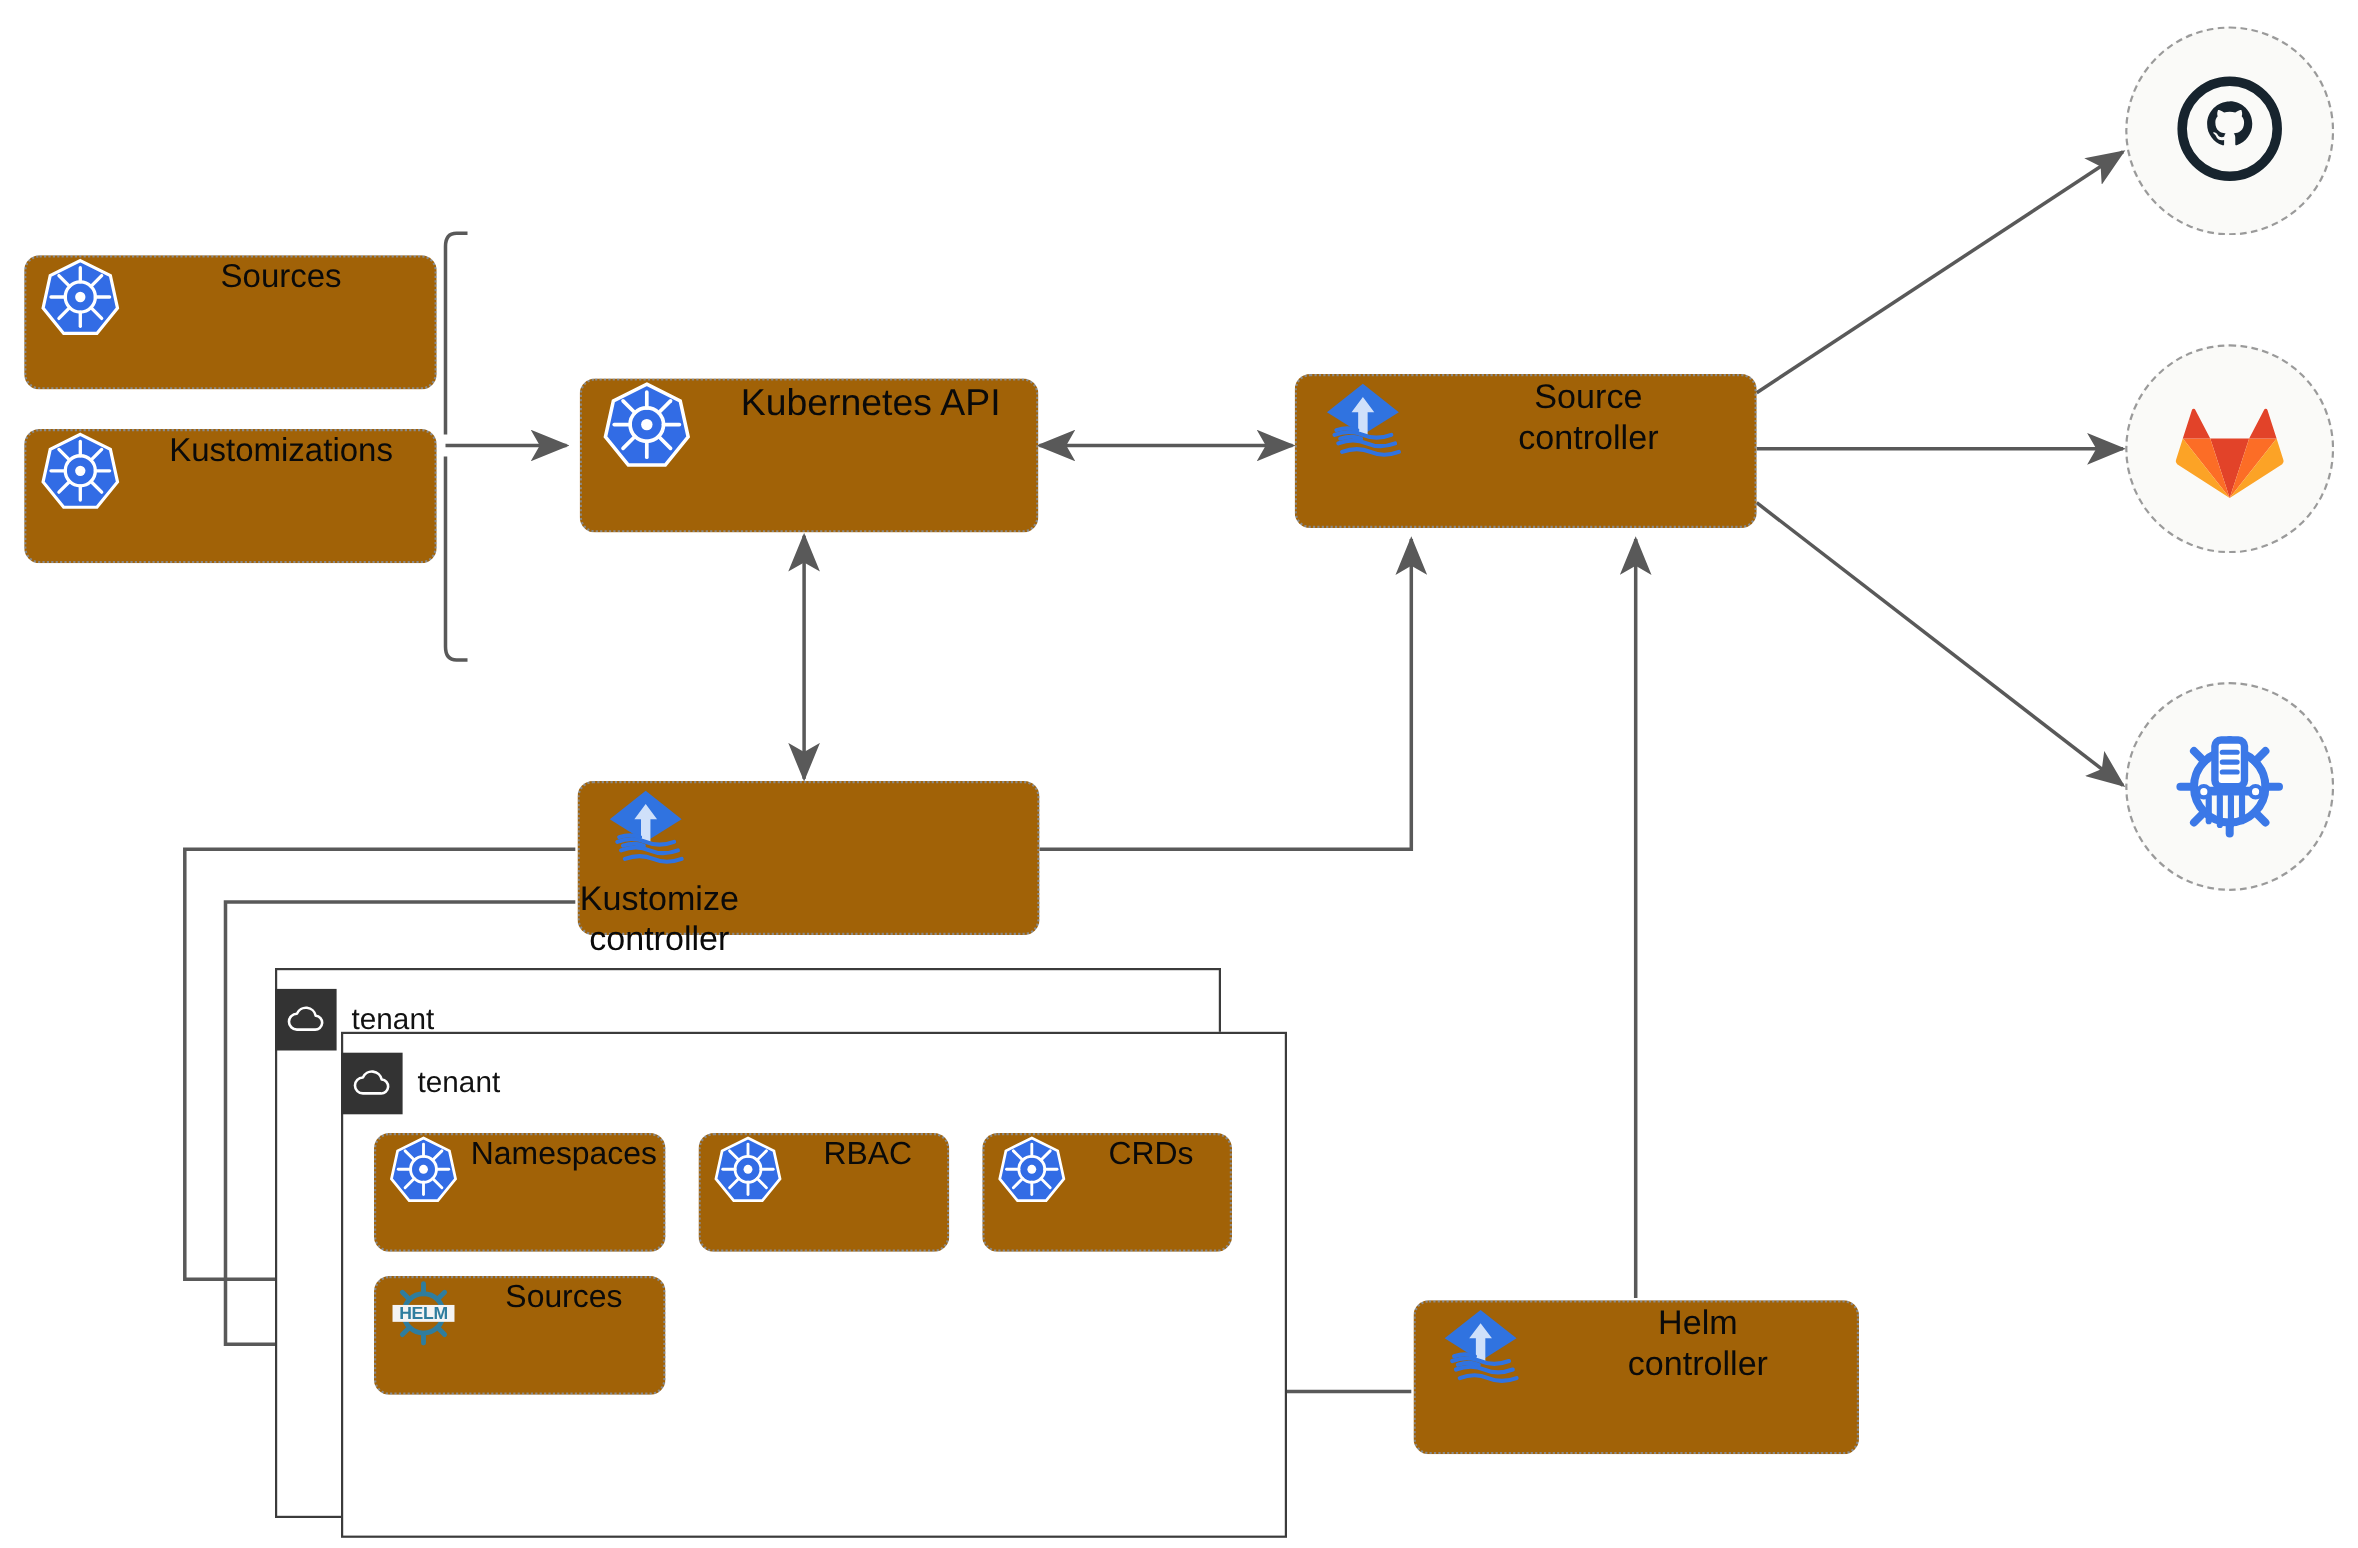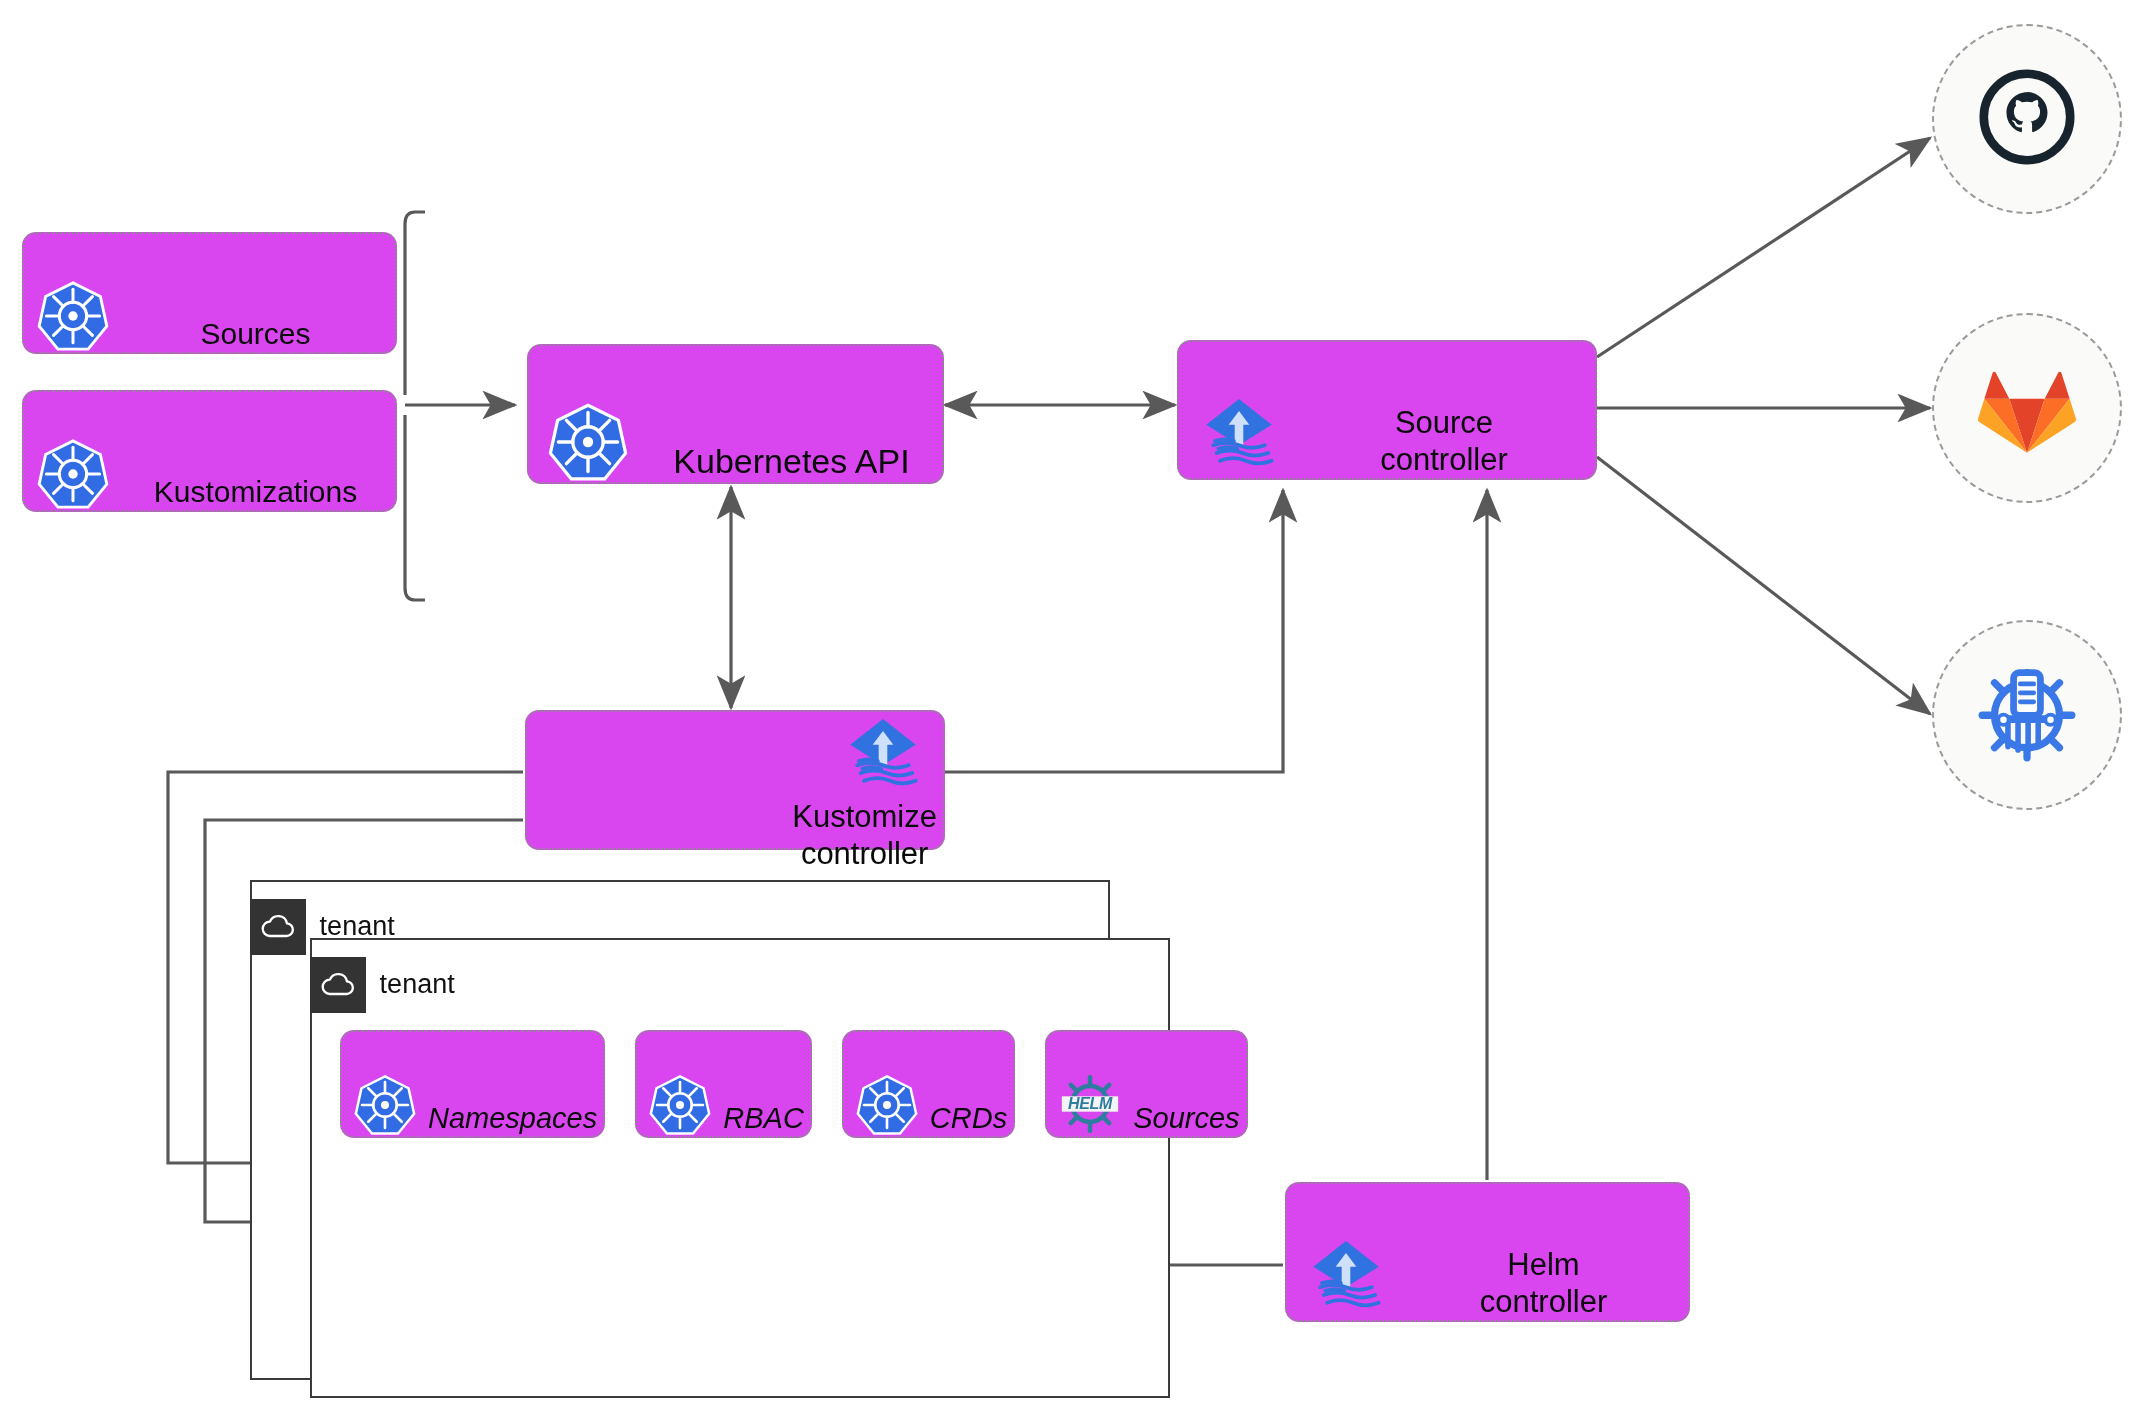--- a/index.html
+++ b/index.html
@@ -22,25 +22,25 @@
     left: 0;
     top: 0;
     width: 2144px;
     height: 1407px;
     pointer-events: none;
   }
   
   .node {
     position: absolute;
     box-sizing: border-box;
-    background: #d946ef;
+    background: #a16207;
     border: 2.2px dotted #8a8a8a;
     border-radius: 14px;
     display: flex;
-    align-items: flex-end;
+    align-items: flex-start;
     z-index: 3;
   }
   .node .ico {
     flex: 0 0 auto;
     display: flex;
     align-items: center;
     justify-content: center;
   }
   .node .lbl {
     flex: 1 1 auto;
@@ -95,23 +95,22 @@
     justify-content: center;
   }
   .tenant .hdr .nm {
     margin-left: 14px;
     font-size: 27px;
     color: #111111;
   }
   .tenant .grid {
     position: absolute;
     display: grid;
-    grid-template-columns: 1fr 1fr 1fr 1fr;
+    grid-template-columns: 1fr 1fr 1fr;
     gap: 22px 30px;
-    font-style: italic;
   }
   .tenant .grid .node {
     position: relative;
     left: auto; top: auto;
     width: auto; height: 108px;
   }
 </style>
 </head>
 <body>
 

